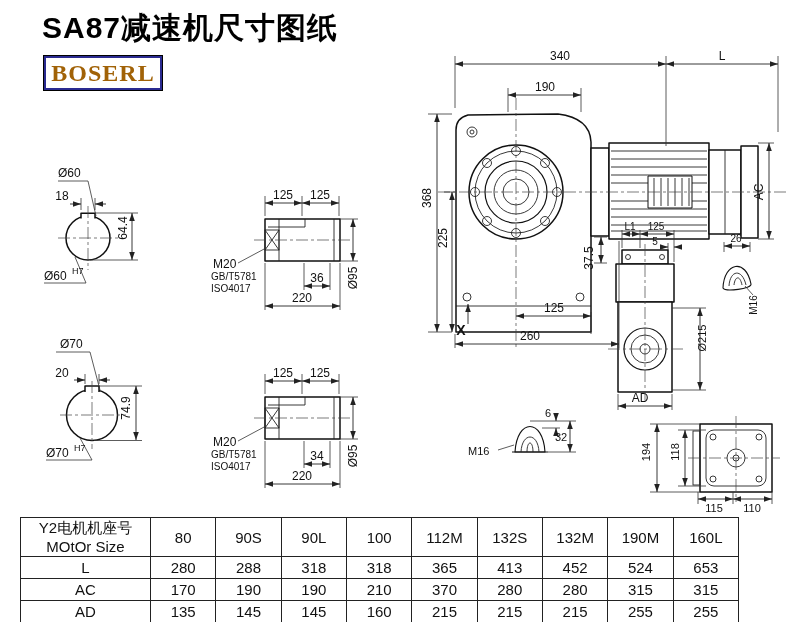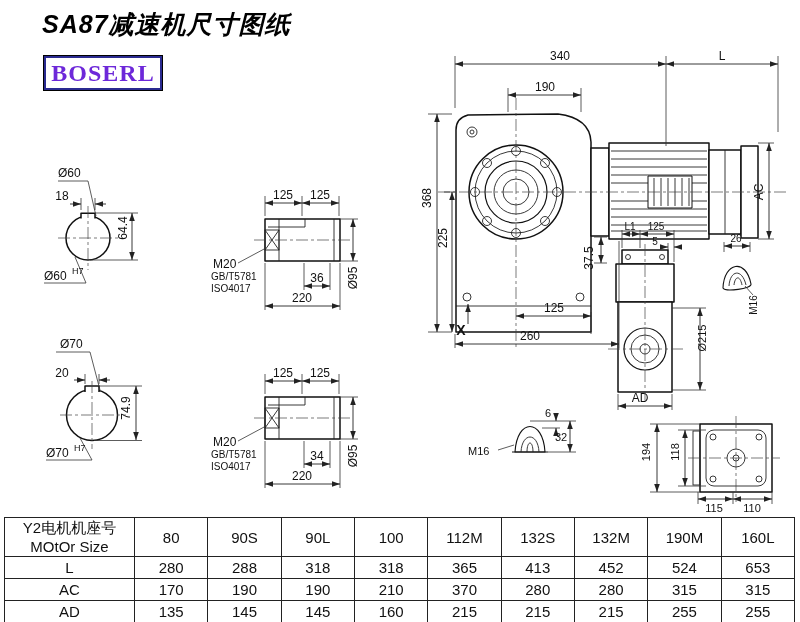--- a/index.html
+++ b/index.html
@@ -1,35 +1,35 @@
 <!DOCTYPE html>
 <html><head>
 <meta charset="utf-8">
 <style>
   html,body{margin:0;padding:0;}
   body{width:800px;height:622px;background:#fff;position:relative;overflow:hidden;
        font-family:"Liberation Sans",sans-serif;color:#111;}
-  .title{position:absolute;left:42px;top:8px;font-size:25px;font-weight:bold;
-         letter-spacing:1px;color:#000;font-style:italic;}
+  .title{position:absolute;left:42px;top:8px;font-size:30px;font-weight:bold;
+         letter-spacing:1px;color:#000;}
   .logo{position:absolute;left:44px;top:56px;width:114px;height:30px;
         border:2px solid #2a2a90;box-shadow:0 0 0 1px #000;
         font-family:"Liberation Serif",serif;font-weight:bold;font-size:24px;
-        color:#6d28d9;display:flex;align-items:center;justify-content:center;
+        color:#a16207;display:flex;align-items:center;justify-content:center;
         letter-spacing:1px;background:#fff;text-align:right;}
   svg{position:absolute;left:0;top:0;}
   .ol{stroke:#111;stroke-width:1.5;fill:#fff;stroke-linejoin:round;}
   .thin{stroke:#222;stroke-width:.9;fill:none;}
   .cl{stroke:#444;stroke-width:.7;fill:none;stroke-dasharray:12 3 3 3;}
   .ext{stroke:#333;stroke-width:.8;fill:none;}
   .dim{stroke:#222;stroke-width:.9;fill:none;}
   .t{font:12px "Liberation Sans",sans-serif;fill:#111;}
   .t11{font-size:11px;} .t10{font-size:10px;} .t9{font-size:9px;}
   .tb{font-weight:bold;font-size:14px;}
   .mid{text-anchor:middle;}
-  table{position:absolute;left:4px;top:517px;width:791px;border-collapse:collapse;
+  table{position:absolute;left:20px;top:517px;width:719px;border-collapse:collapse;
         table-layout:fixed;font-size:15px;}
   td{border:1px solid #222;text-align:center;padding:0;height:21px;}
   tr.hd td{height:38px;}
   col.c0{width:130px;}
 </style>
 </head>
 <body>
 
 <div class="title">SA87减速机尺寸图纸</div>
 <div class="logo">BOSERL</div>

